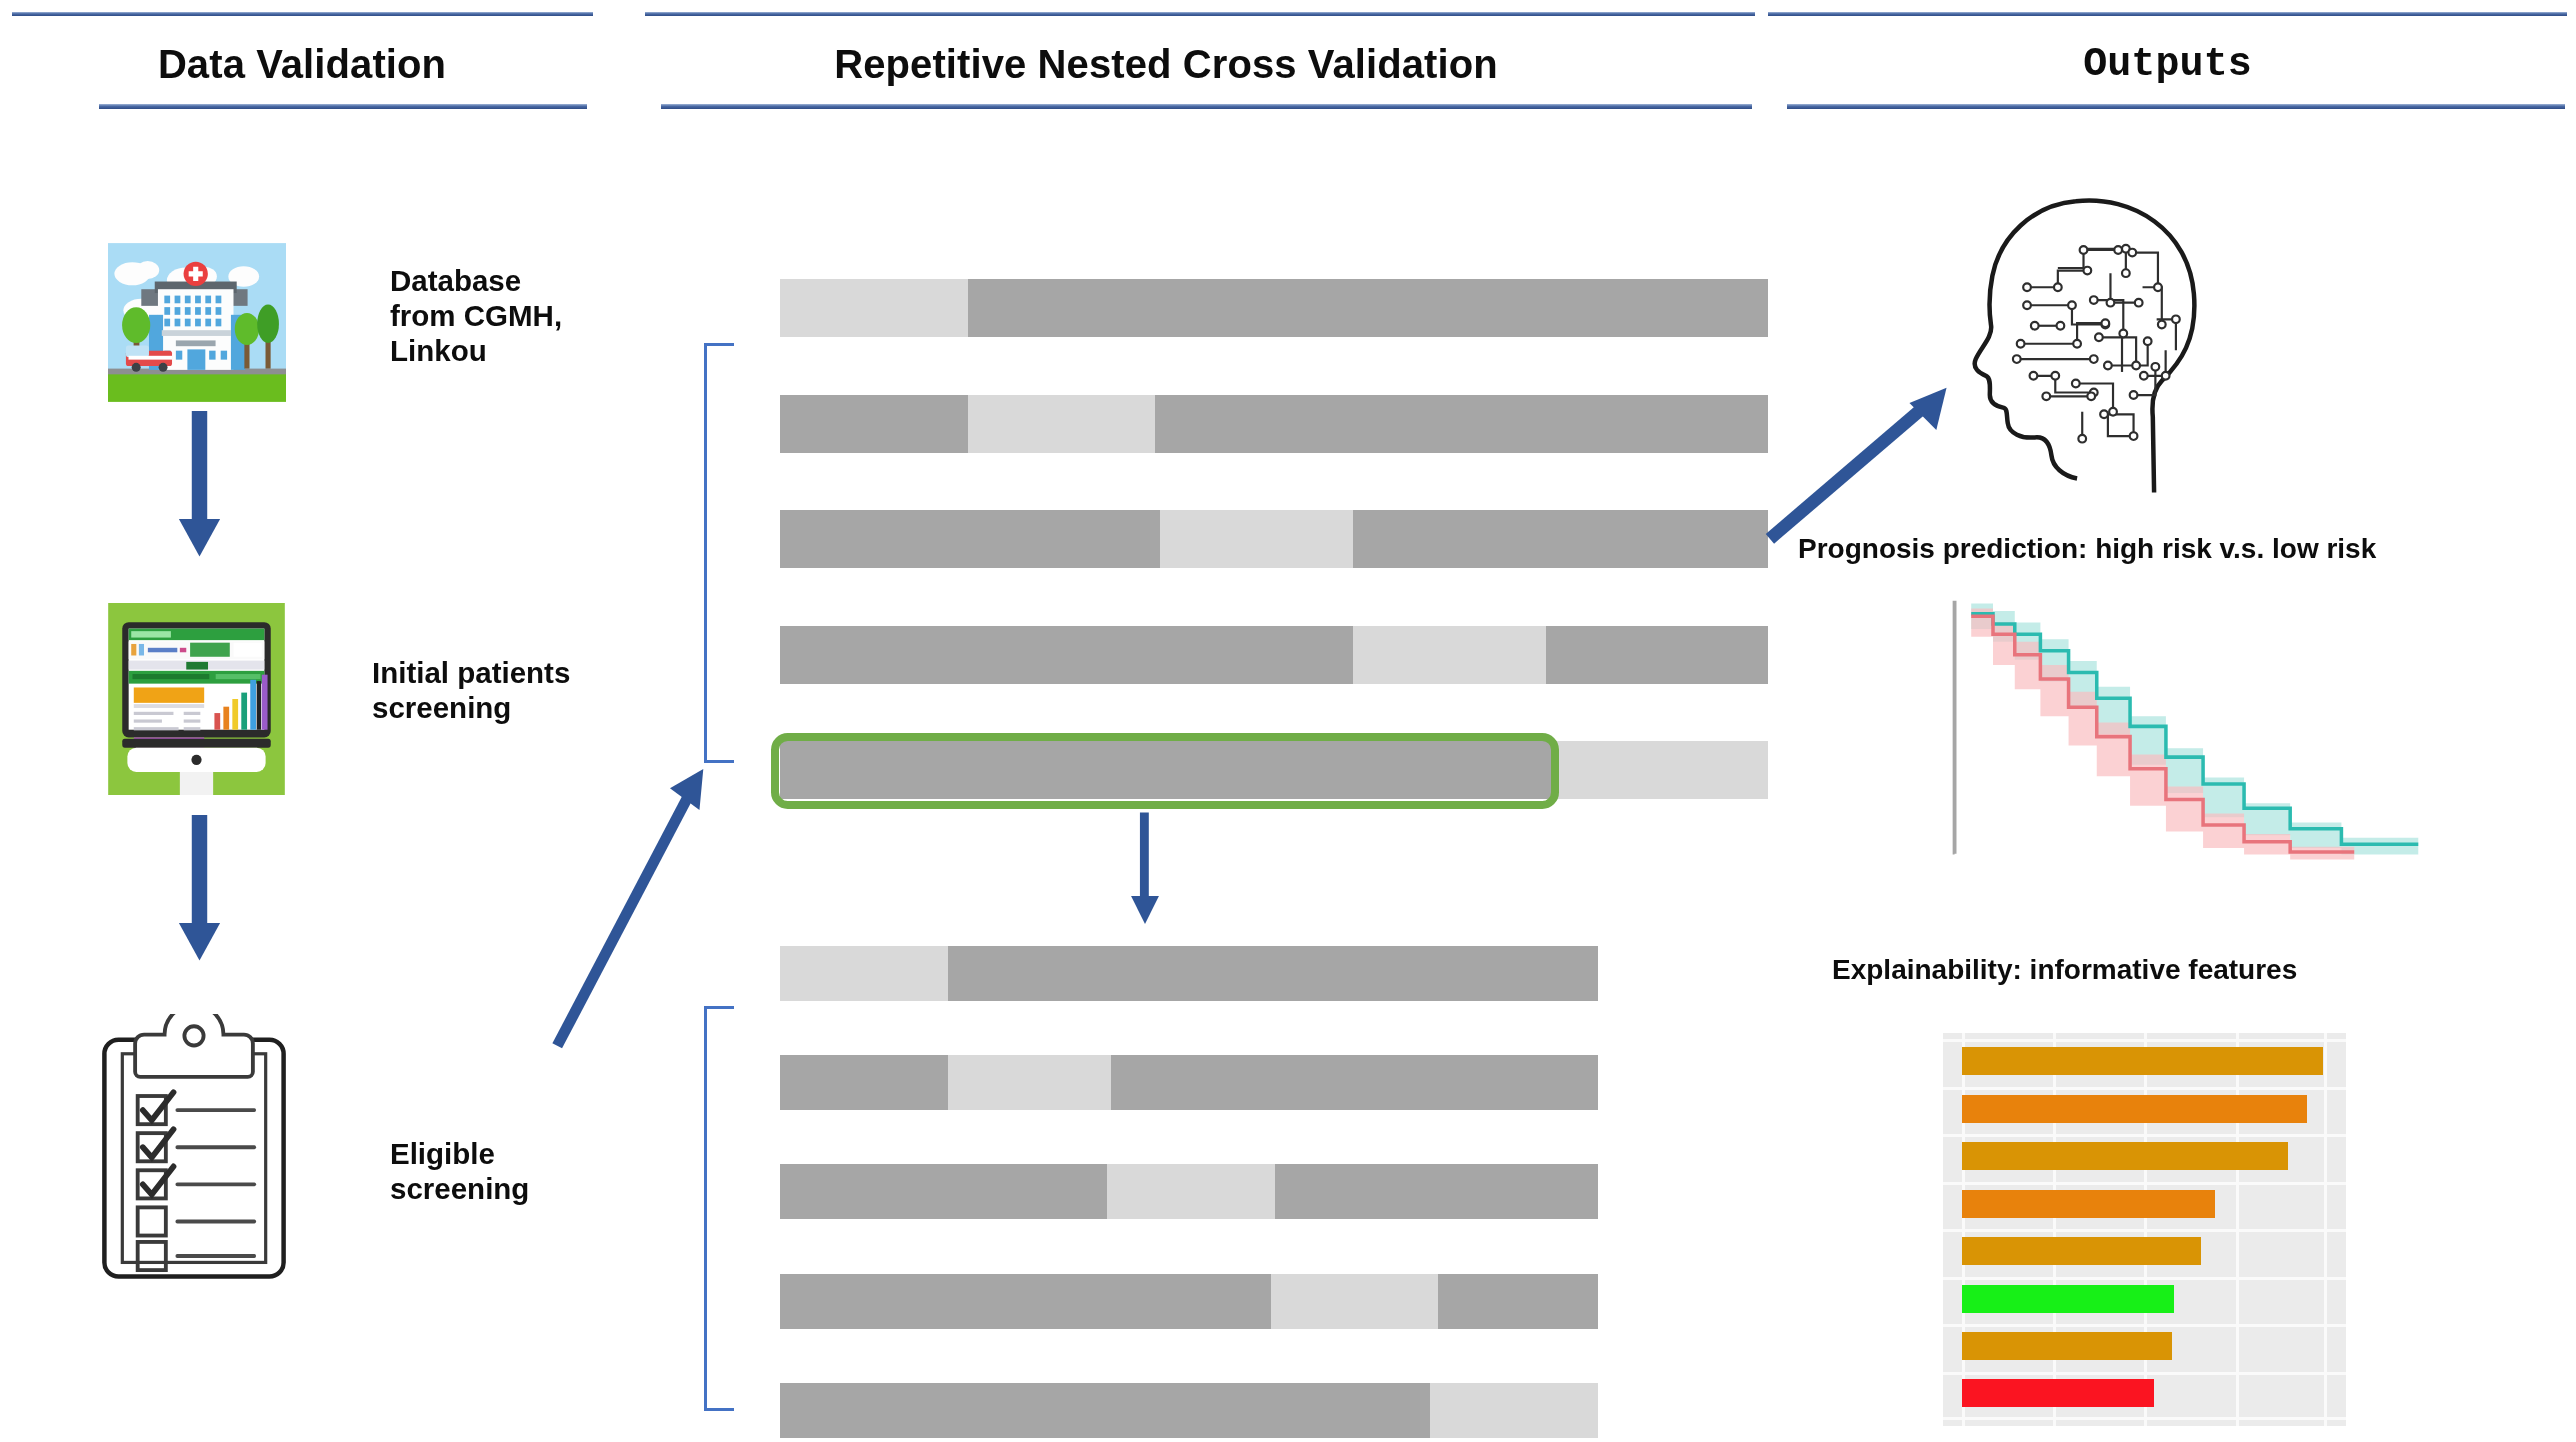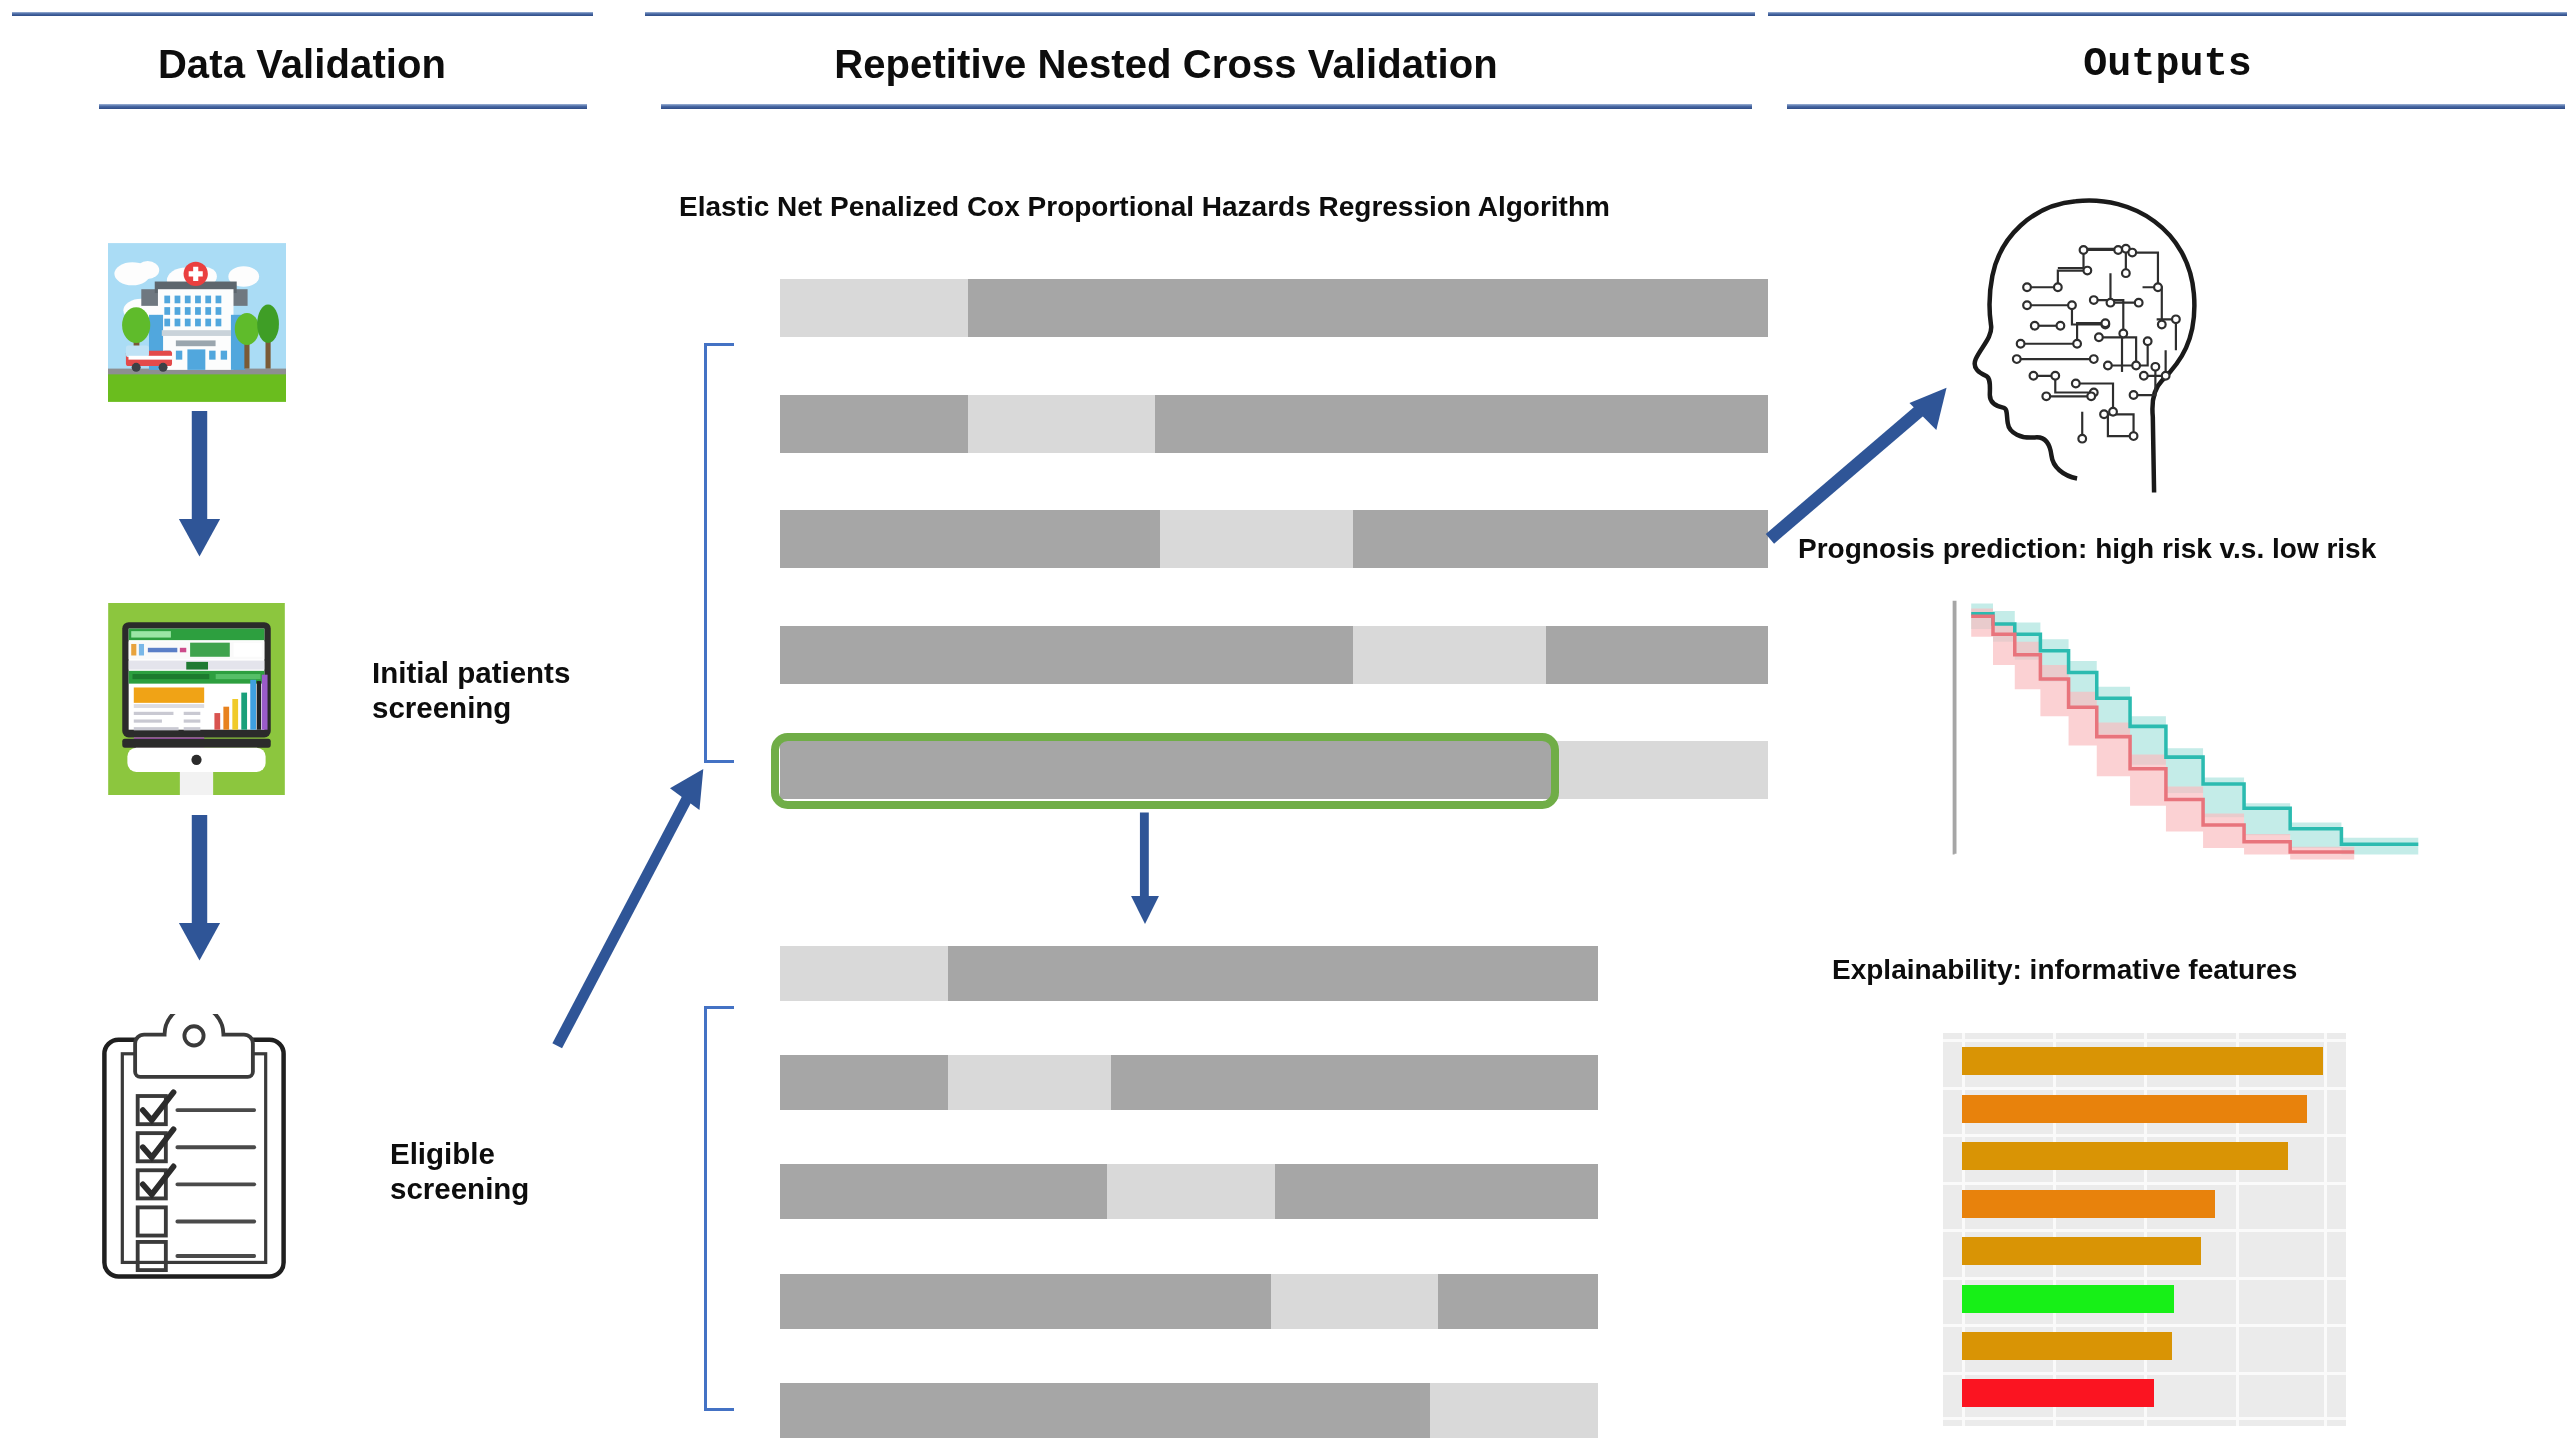--- a/index.html
+++ b/index.html
@@ -161,20 +161,25 @@
       <g>
         <rect x="28" y="168" width="72" height="24" rx="4" fill="#e34a4a"></rect>
         <rect x="28" y="160" width="36" height="18" rx="4" fill="#bfe2f5"></rect>
         <rect x="32" y="176" width="68" height="6" fill="#fff"></rect>
         <circle cx="44" cy="194" r="7" fill="#3c4146"></circle>
         <circle cx="86" cy="194" r="7" fill="#3c4146"></circle>
       </g>
     </svg>
   </div>
 
+  <div class="side-label" style="left:390px; top:264px; width:212px;">
+    <div>Database</div>
+    <div>from CGMH,</div>
+    <div>Linkou</div>
+  </div>
 
   <div class="v-arrow" style="left:175px; top:411px; width:49px; height:148px;">
     <svg viewBox="0 0 76 230" width="49" height="148">
       <rect x="26" y="0" width="24" height="172" fill="#2f5597"></rect>
       <path d="M6 168 L70 168 L38 226 Z" fill="#2f5597"></path>
     </svg>
   </div>
 
   <div class="monitor" style="left:108px; top:603px; width:177px; height:192px;">
     <svg viewBox="0 0 276 300" width="177" height="192">
@@ -265,21 +270,20 @@
         <line x1="124" y1="378" x2="244" y2="378"></line>
       </g>
     </svg>
   </div>
 
   <div class="side-label" style="left:390px; top:1137px; width:212px;">
     <div>Eligible</div>
     <div>screening</div>
   </div>
 
-  <div class="section-sub" style="left:679px; top:191px;">Elastic Net Penalized Cox Proportional Hazards Regression Algorithm</div>
 
   <div class="diag-arrow" style="left:538px; top:738px; width:205px; height:321px;">
     <svg viewBox="0 0 320 500" width="205" height="321">
       <line x1="30" y1="480" x2="240" y2="80" stroke="#2f5597" stroke-width="17"></line>
       <path d="M258 48 L252 112 L206 78 Z" fill="#2f5597"></path>
     </svg>
   </div>
 
   <div class="bracket" style="left:704px; top:343px; width:29.5px; height:420px;"></div>
 

